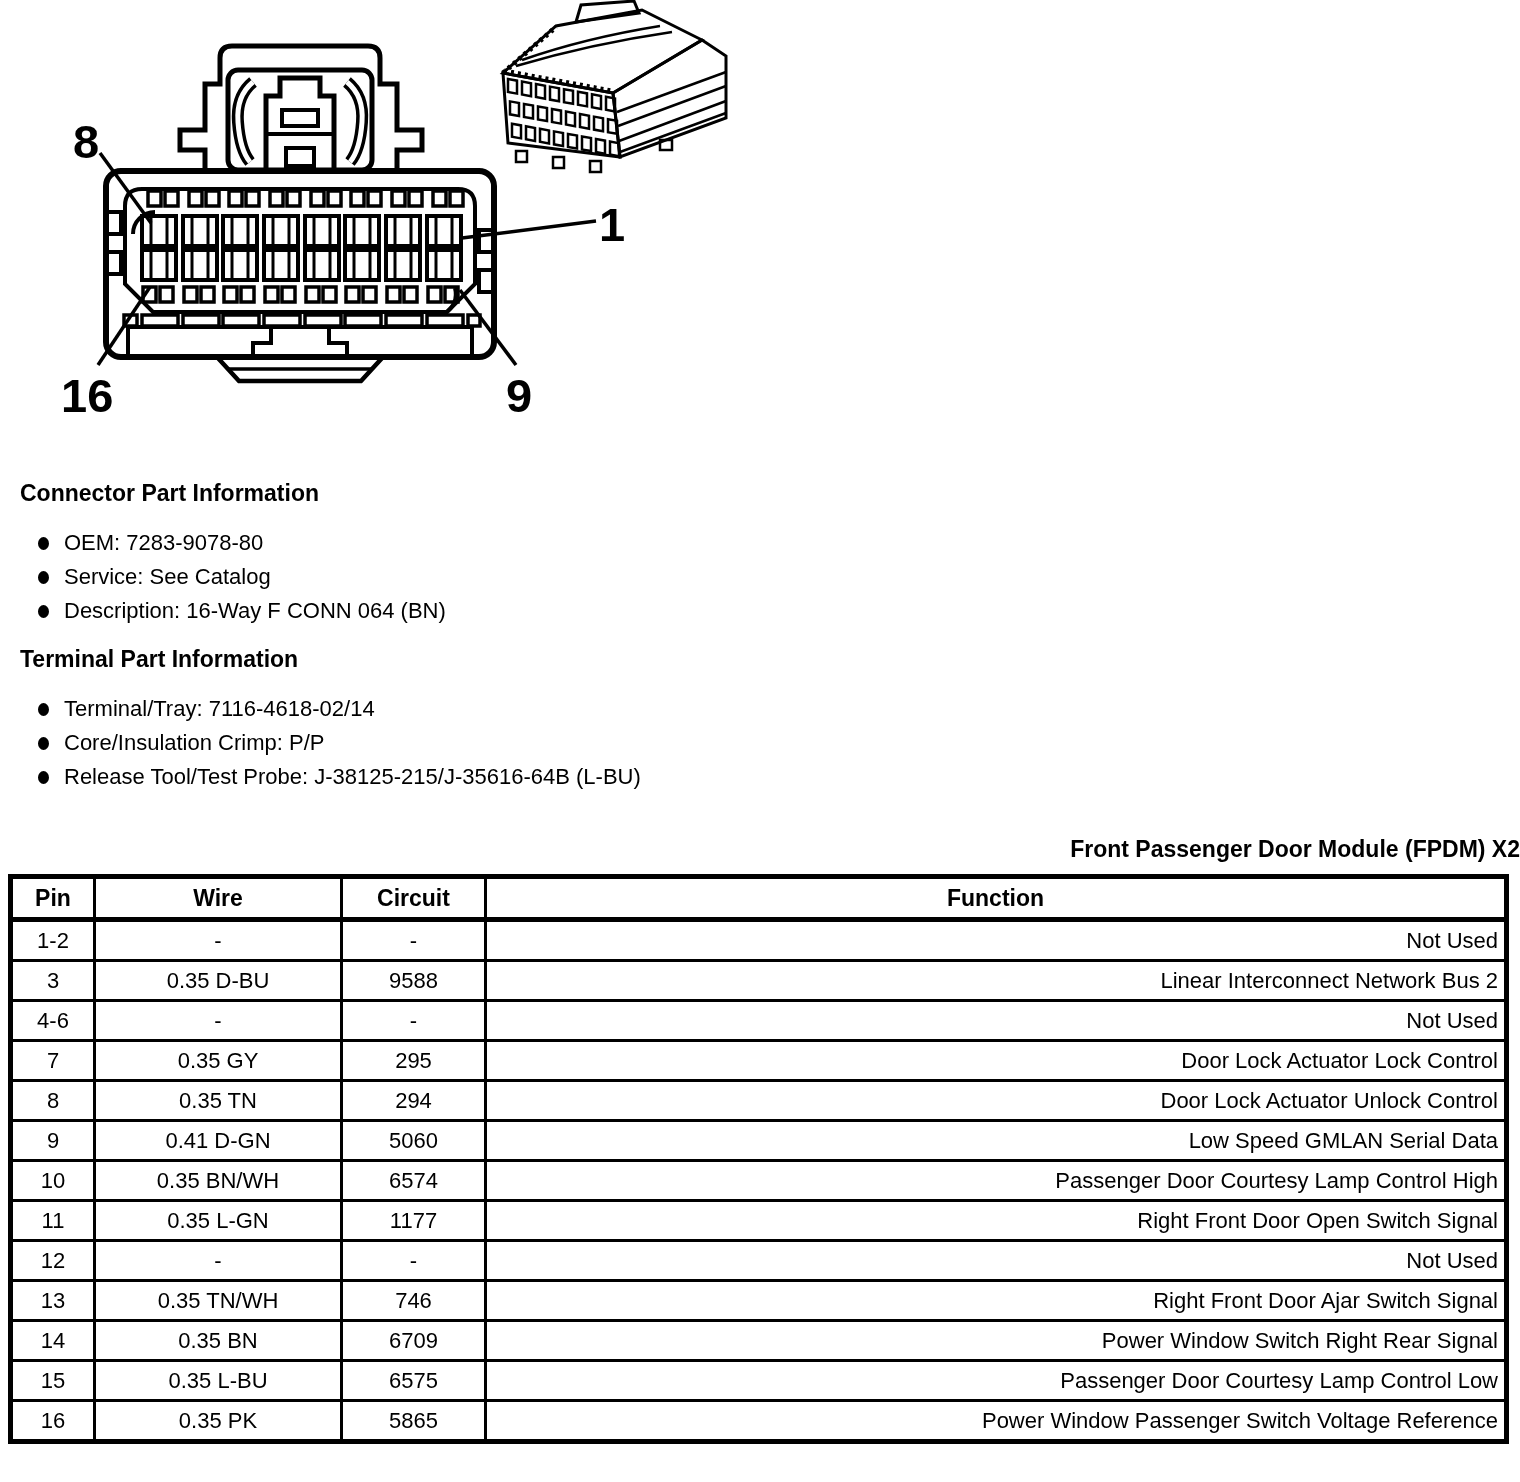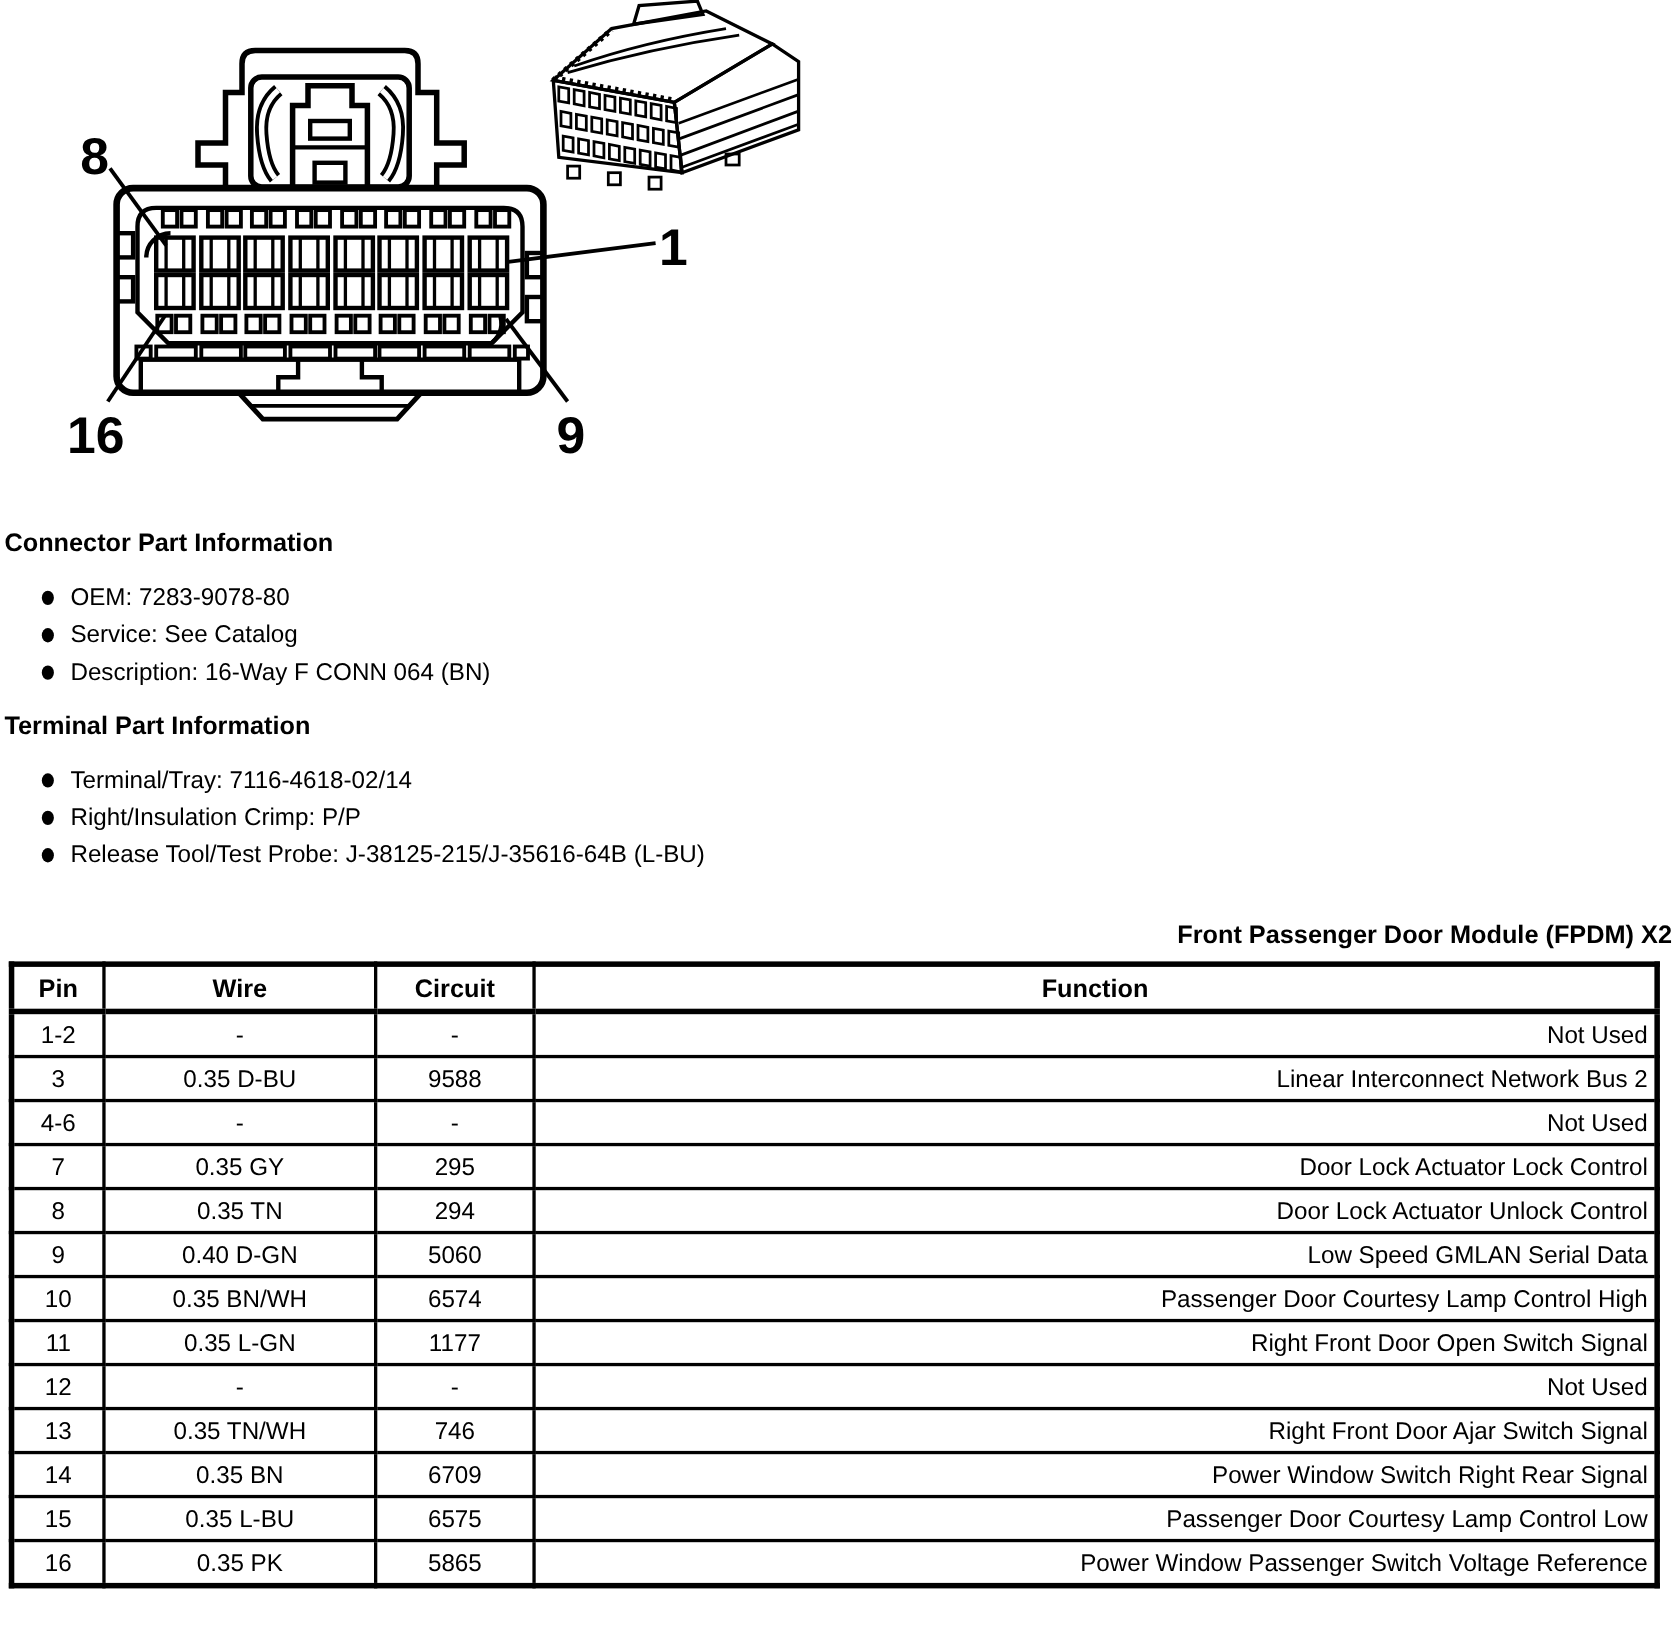--- a/index.html
+++ b/index.html
@@ -1,21 +1,21 @@
 <!DOCTYPE html>
 <html><head>
 <meta charset="utf-8">
 <style>
   html,body{margin:0;padding:0;background:#fff;}
   body{width:1520px;color:#000;font-family:"Liberation Sans",sans-serif;}
   .page{width:1520px;position:relative;}
   svg.diagram{display:block;width:1520px;height:455px;}
   svg .ln{stroke:#000;fill:none;}
   svg text{font-family:"Liberation Sans",sans-serif;font-weight:bold;fill:#000;}
-  h2.sec{font-size:23px;font-weight:bold;margin:25px 0 0 4px;line-height:26px;}
+  h2.sec{font-size:23px;font-weight:bold;margin:25px 0 0 20px;line-height:26px;}
   h2.sec2{margin-top:18px;}
   ul.bul{list-style:none;margin:20px 12px 0 8px;padding:0;}
   ul.bul li{position:relative;font-size:22px;line-height:34px;padding-left:56px;}
   ul.bul li::before{content:"";position:absolute;left:30px;top:11px;width:11px;height:13px;background:#000;border-radius:50%;}
   .tbl-title{font-size:23px;font-weight:bold;text-align:right;margin:42px 0 12px 0;line-height:26px;}
   table.pins{border-collapse:collapse;table-layout:fixed;width:1204px;margin:0 0 4px 8px;border:5px solid #000;}
   table.pins th{border:3px solid #000;border-bottom:5px solid #000;font-size:23px;font-weight:bold;height:38px;padding:0 6px;text-align:center;}
   table.pins td{border:3px solid #000;font-size:22px;height:37px;padding:0 6px;text-align:center;overflow:hidden;white-space:nowrap;}
   table.pins td.fn{text-align:right;padding-left:9px;}
 </style>
@@ -186,21 +186,21 @@
   <h2 class="sec">Connector Part Information</h2>
   <ul class="bul">
     <li>OEM: 7283-9078-80</li>
     <li>Service: See Catalog</li>
     <li>Description: 16-Way F CONN 064 (BN)</li>
   </ul>
 
   <h2 class="sec sec2">Terminal Part Information</h2>
   <ul class="bul">
     <li>Terminal/Tray: 7116-4618-02/14</li>
-    <li>Right/Insulation Crimp: P/P</li>
+    <li>Core/Insulation Crimp: P/P</li>
     <li>Release Tool/Test Probe: J-38125-215/J-35616-64B (L-BU)</li>
   </ul>
 
   <div class="tbl-title">Front Passenger Door Module (FPDM) X2</div>
 
   <table class="pins">
     <colgroup>
       <col style="width:84px">
         <col style="width:247px">
         <col style="width:144px">
@@ -240,21 +240,21 @@
         <td class="fn">Door Lock Actuator Lock Control</td>
       </tr>
       <tr>
         <td>8</td>
         <td>0.35 TN</td>
         <td>294</td>
         <td class="fn">Door Lock Actuator Unlock Control</td>
       </tr>
       <tr>
         <td>9</td>
-        <td>0.40 D-GN</td>
+        <td>0.41 D-GN</td>
         <td>5060</td>
         <td class="fn">Low Speed GMLAN Serial Data</td>
       </tr>
       <tr>
         <td>10</td>
         <td>0.35 BN/WH</td>
         <td>6574</td>
         <td class="fn">Passenger Door Courtesy Lamp Control High</td>
       </tr>
       <tr>

